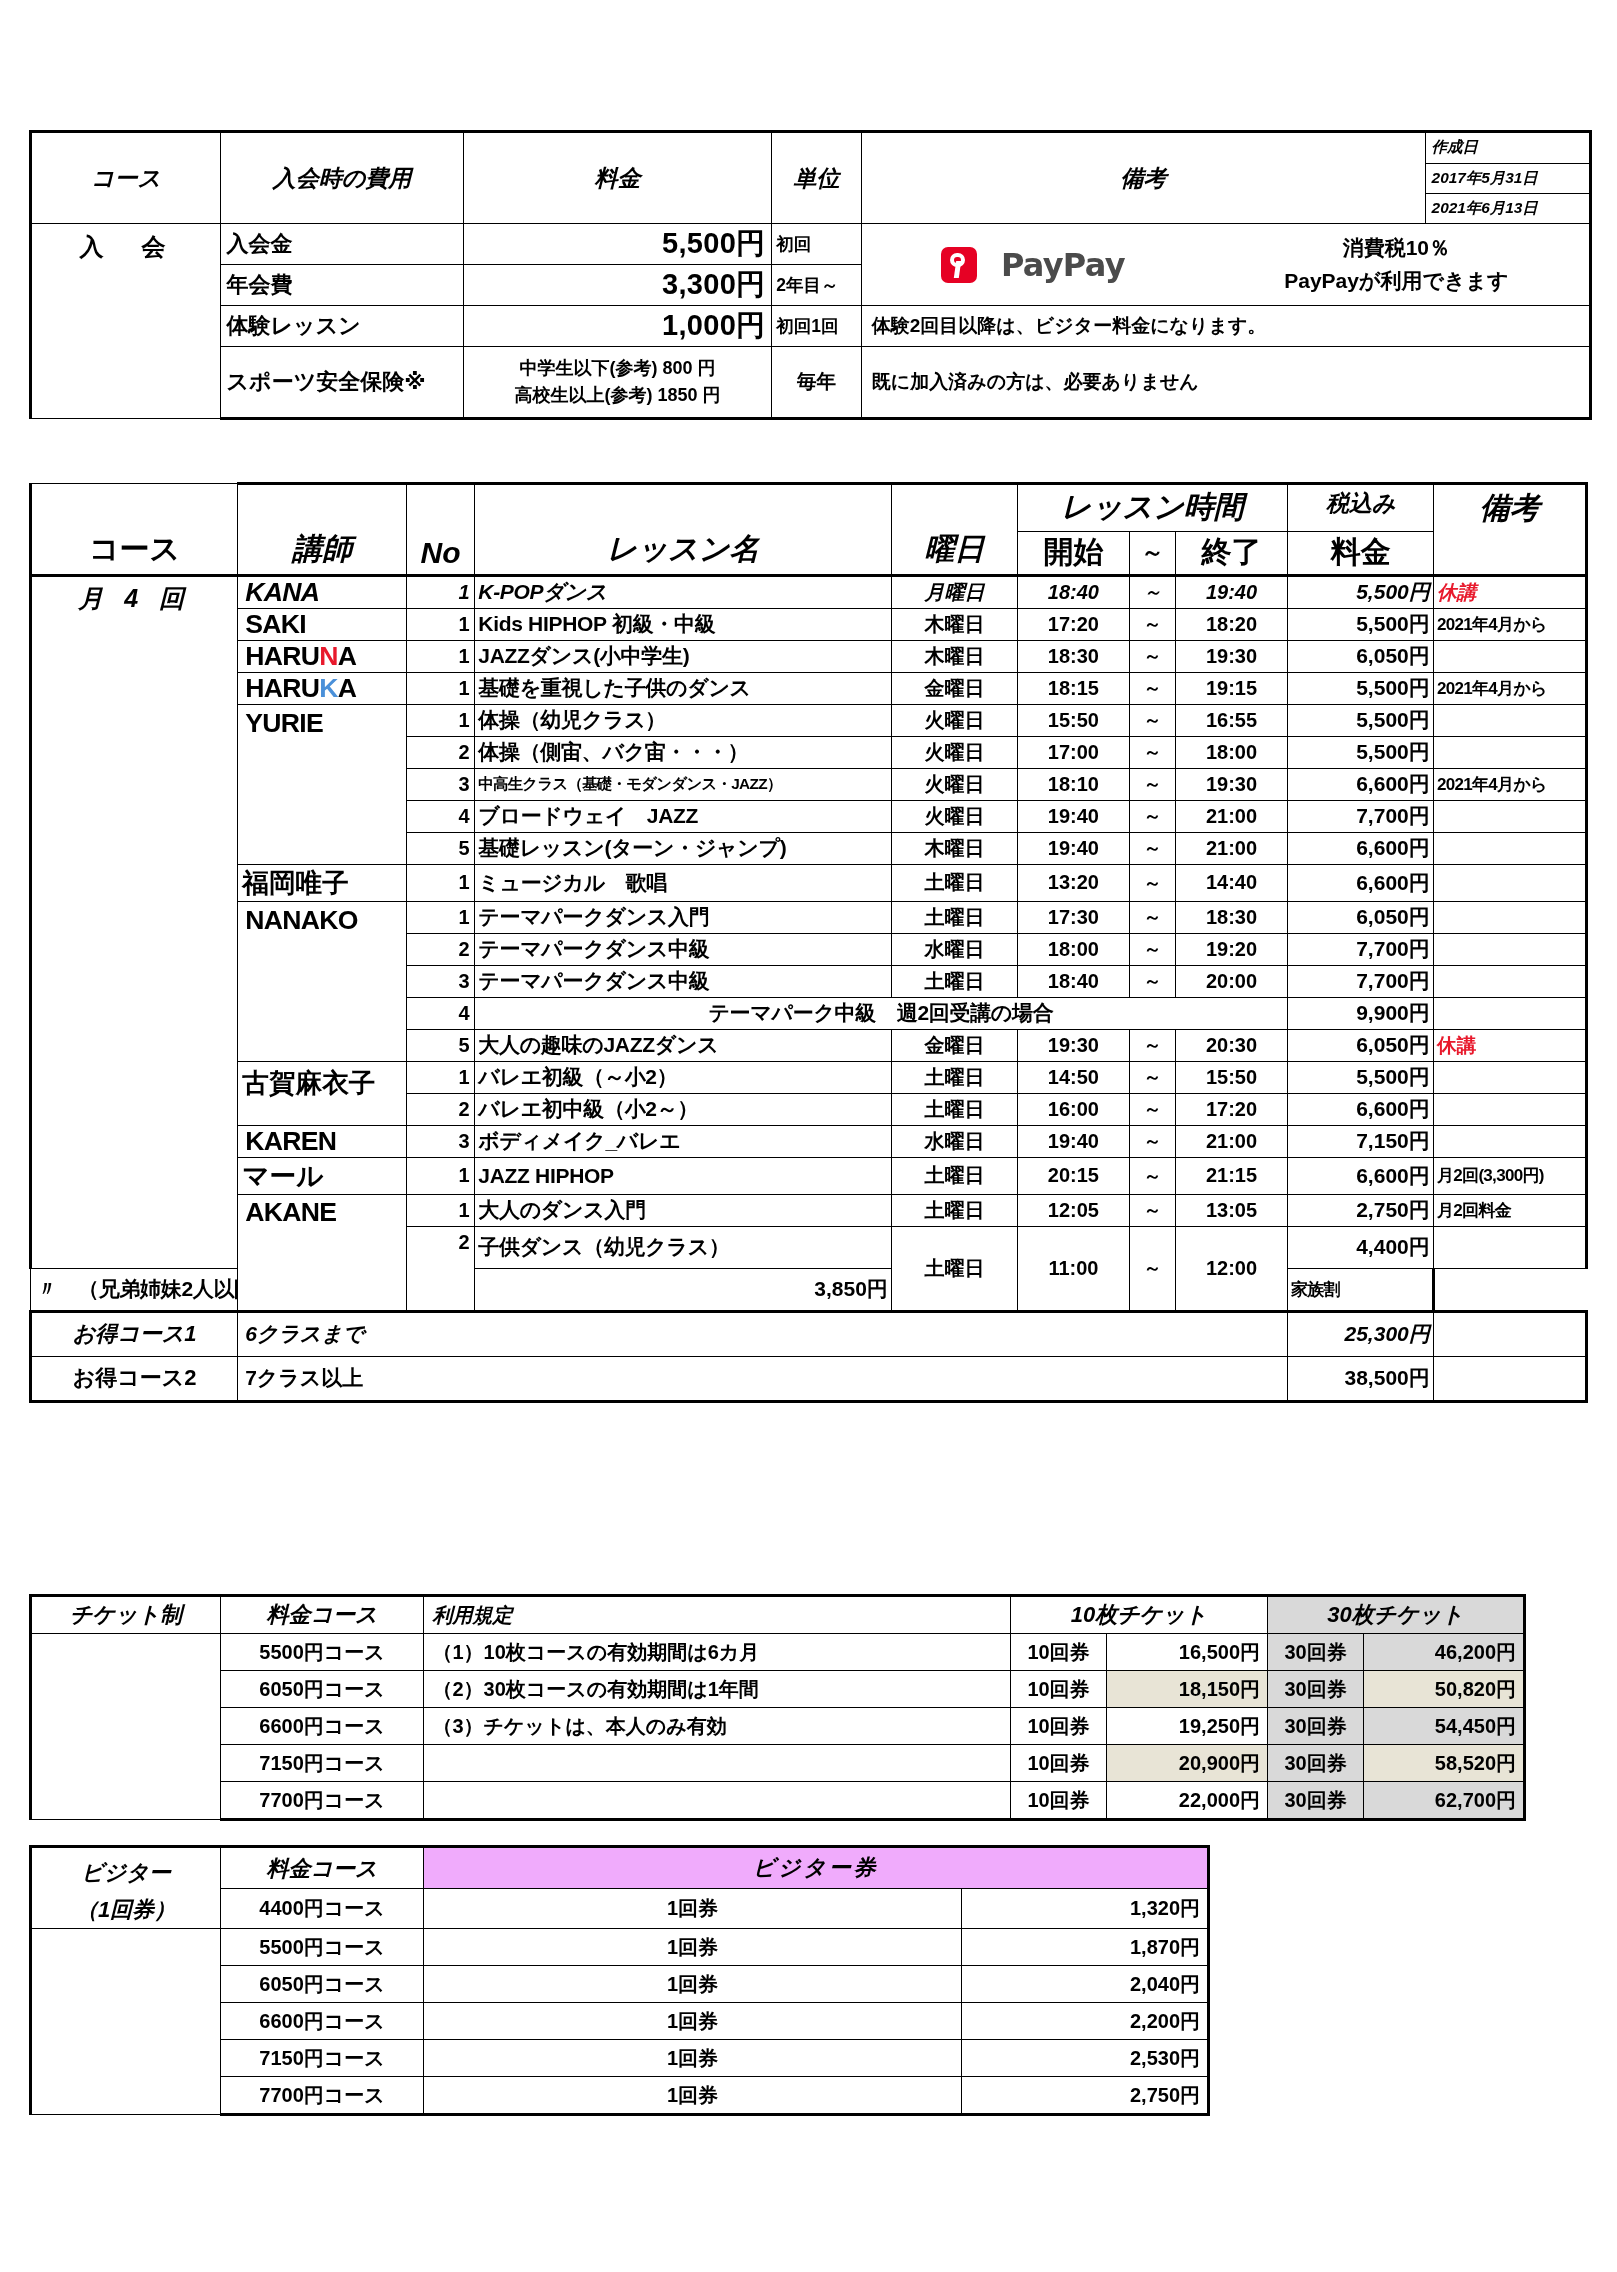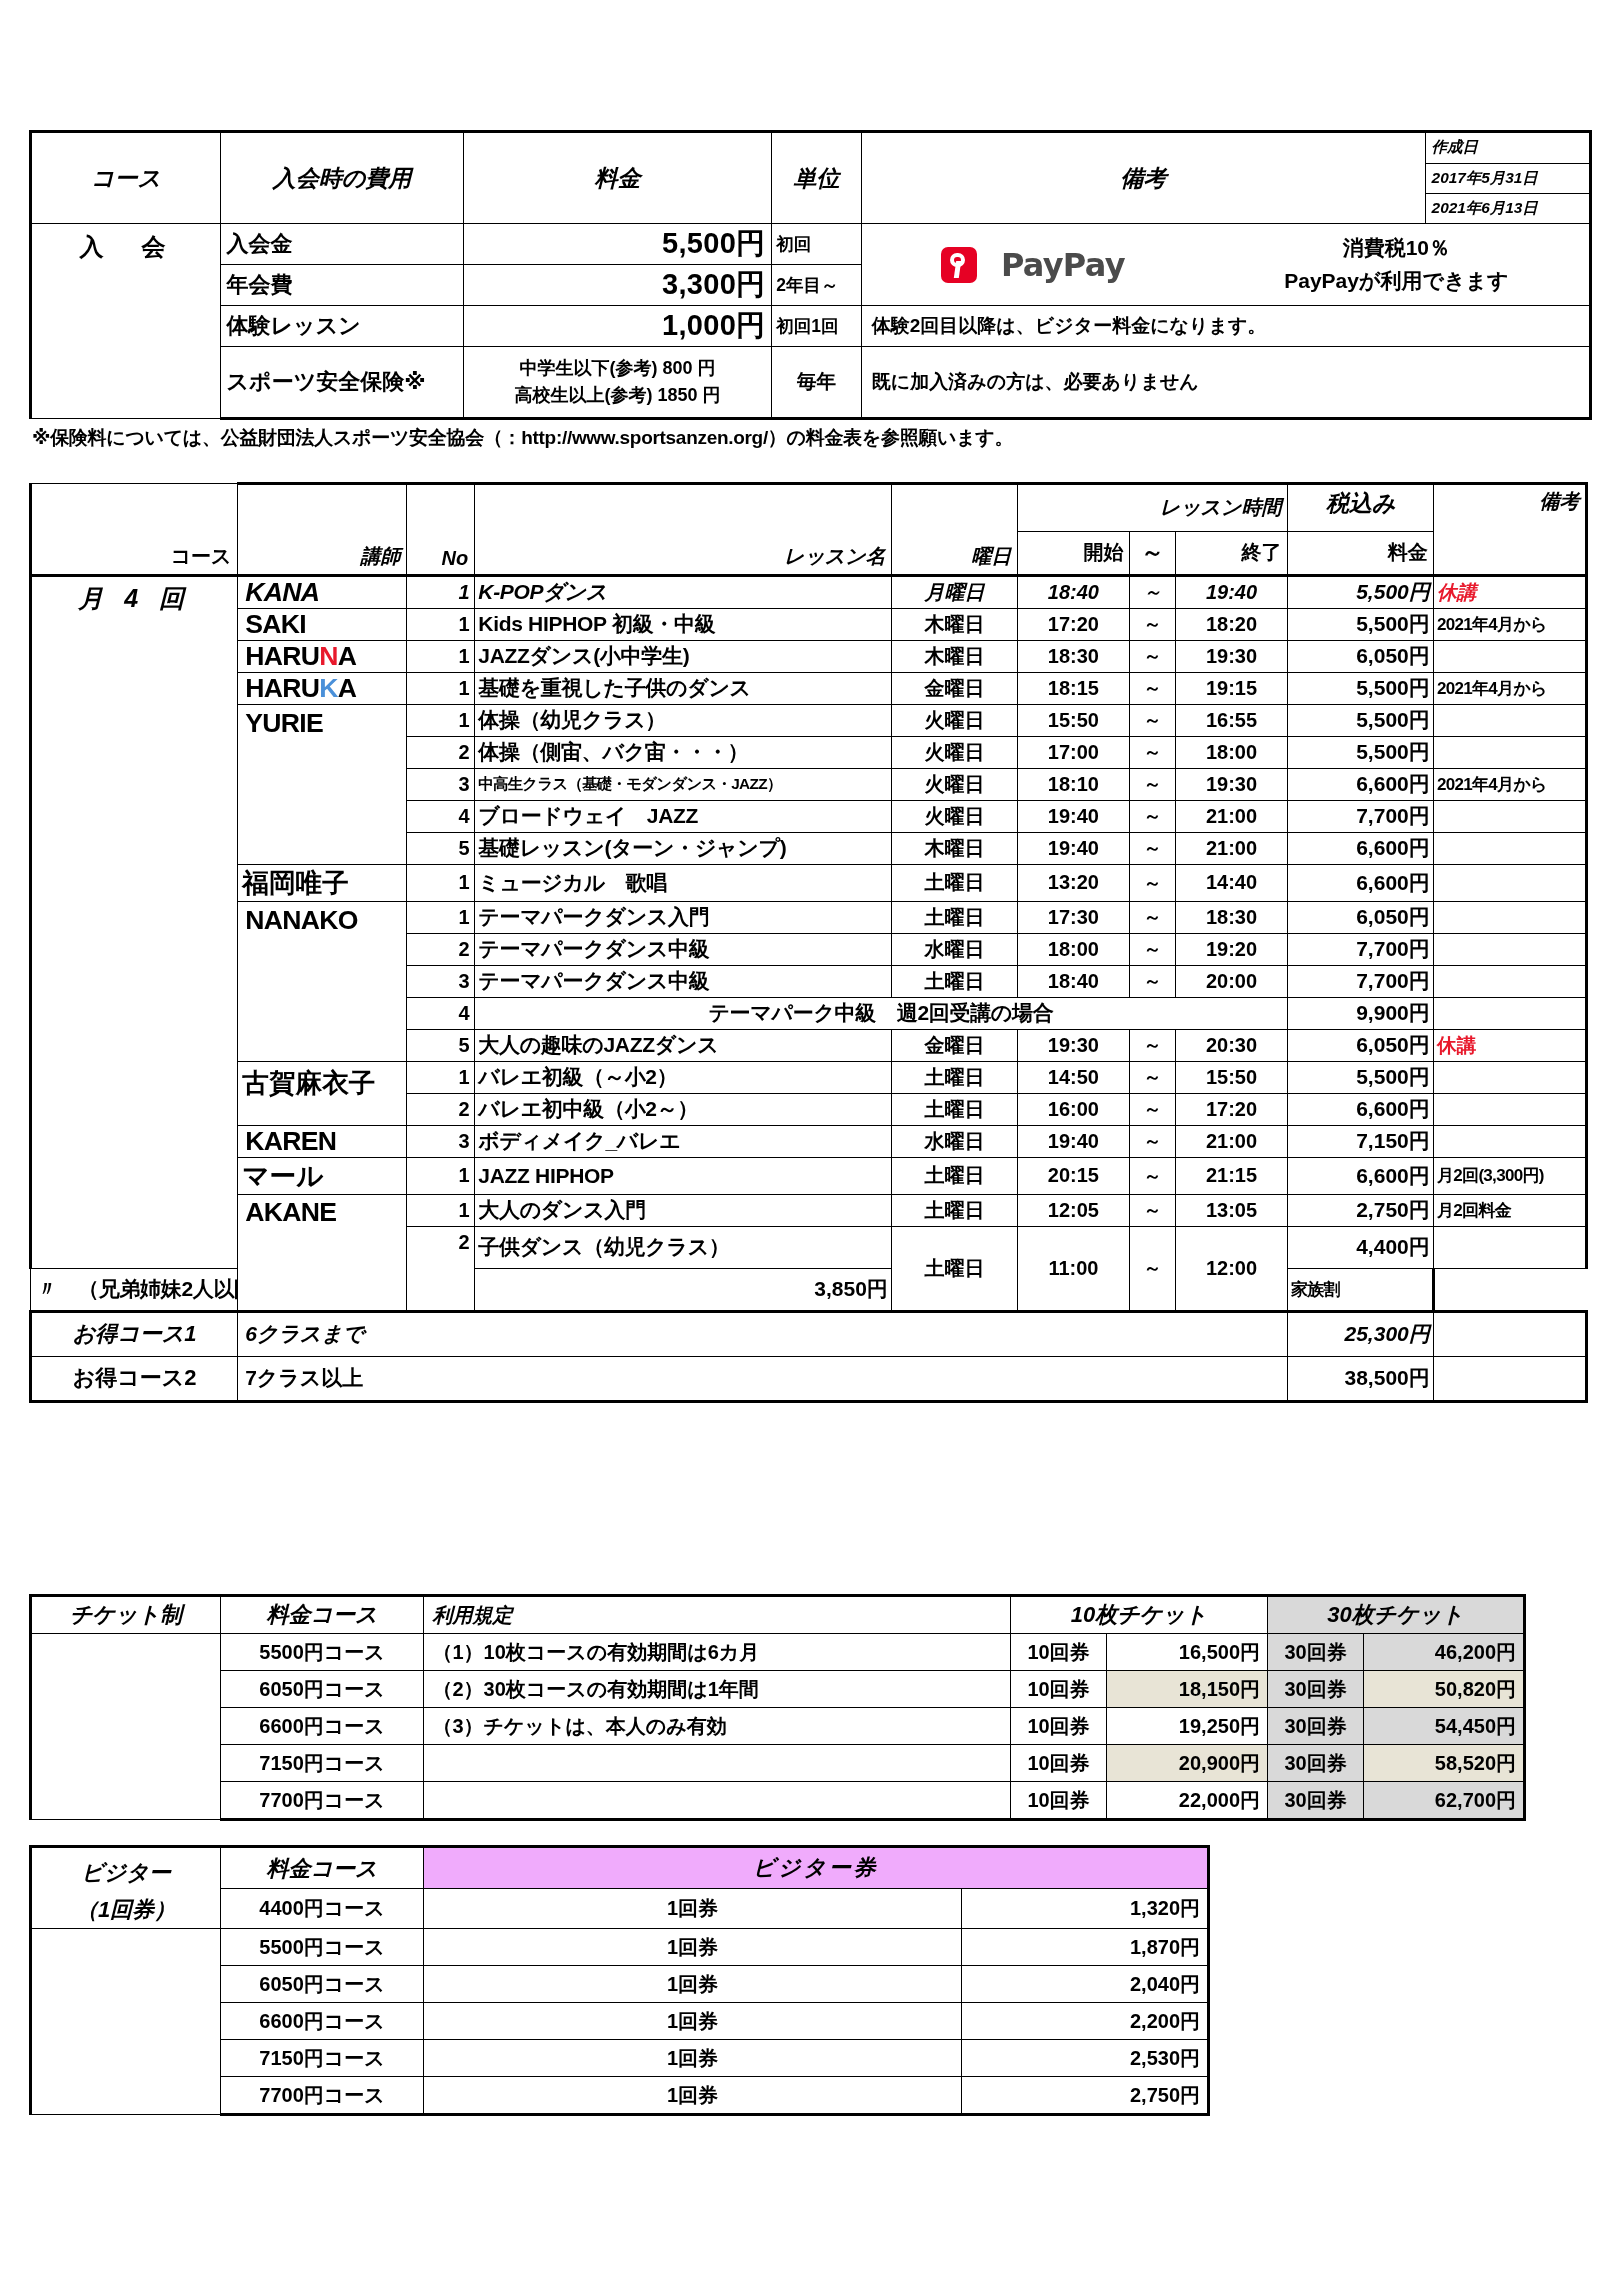--- a/index.html
+++ b/index.html
@@ -117,21 +117,21 @@
 
   
   #tbl-lessons {
     position: absolute;
     left: 29px;
     top: 482px;
     width: 1559px;
     font-size: 20px;
   }
   #tbl-lessons td { height: 31px; }
-  #tbl-lessons .hdrcell { text-align: right; font-size: 20px; }
+  #tbl-lessons .hdrcell { text-align: center; font-size: 30px; }
   #tbl-lessons .hdrsm { text-align: center; font-size: 23px; }
   #tbl-lessons .course-label { font-size: 25px; text-align: center; letter-spacing: 7px; }
   #tbl-lessons .teacher { font-size: 26.6px; text-align: left; padding-left: 7px; letter-spacing: -0.7px; }
   #tbl-lessons .teacher-jp { font-size: 26.6px; text-align: left; padding-left: 4.2px; letter-spacing: 0px; }
   #tbl-lessons .no { font-size: 20px; text-align: right; padding-right: 4.2px; }
   #tbl-lessons .lname { font-size: 21px; text-align: left; padding-left: 3.5px; letter-spacing: -0.3px;}
   #tbl-lessons .lname-sm { font-size: 15.4px; text-align: left; padding-left: 3.5px; letter-spacing: -0.7px;}
   #tbl-lessons .lname-c { font-size: 21px; text-align: center; letter-spacing: -0.3px;}
   #tbl-lessons .day { font-size: 20px; text-align: center; }
   #tbl-lessons .time { font-size: 20px; text-align: center; }
@@ -244,21 +244,20 @@
         <td class="insure thick-bottom" style="height:64px;padding:2.8px 4.2px">
           <div>中学生以下(参考) 800 円</div>
           <div>高校生以上(参考)  1850 円</div>
         </td>
         <td class="c thick-bottom" style="font-size:19.6px">毎年</td>
         <td colspan="2" class="remark thick-bottom thick-right">既に加入済みの方は、必要ありません</td>
       </tr>
     </tbody>
   </table>
 
-  <div class="note-line">※保険料については、公益財団法人スポーツ安全協会（：http://www.sportsanzen.org/）の料金表を参照願います。</div>
 
   <table id="tbl-lessons">
     <colgroup>
       <col style="width:190px">
       <col style="width:155px">
       <col style="width:62px">
       <col style="width:383px">
       <col style="width:115px">
       <col style="width:103px">
       <col style="width:42px">

